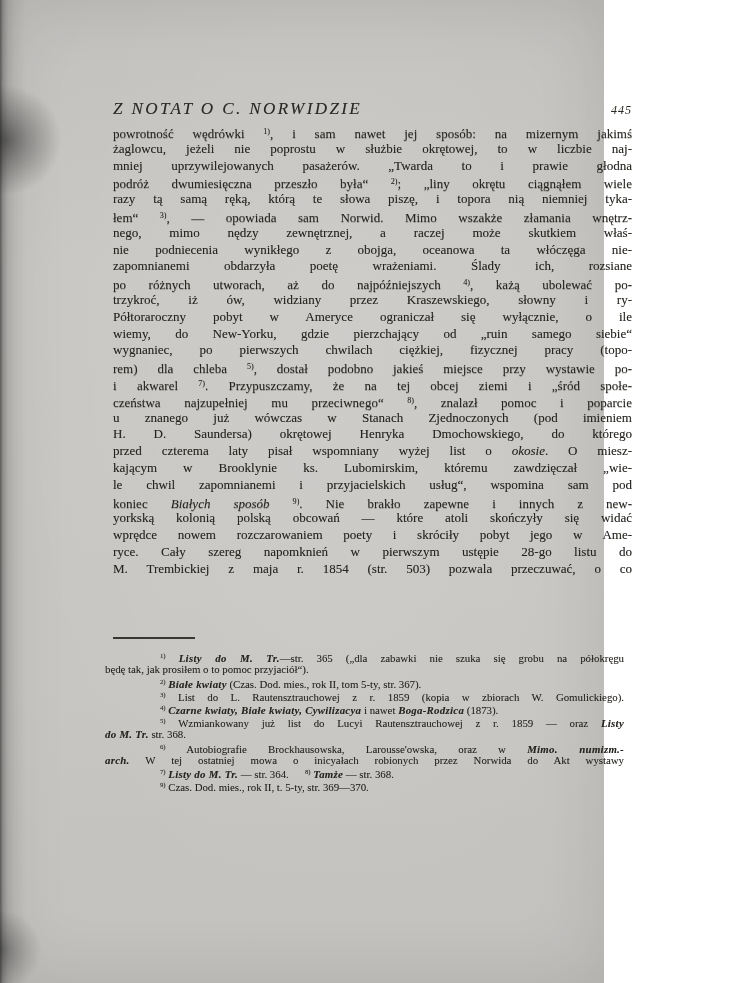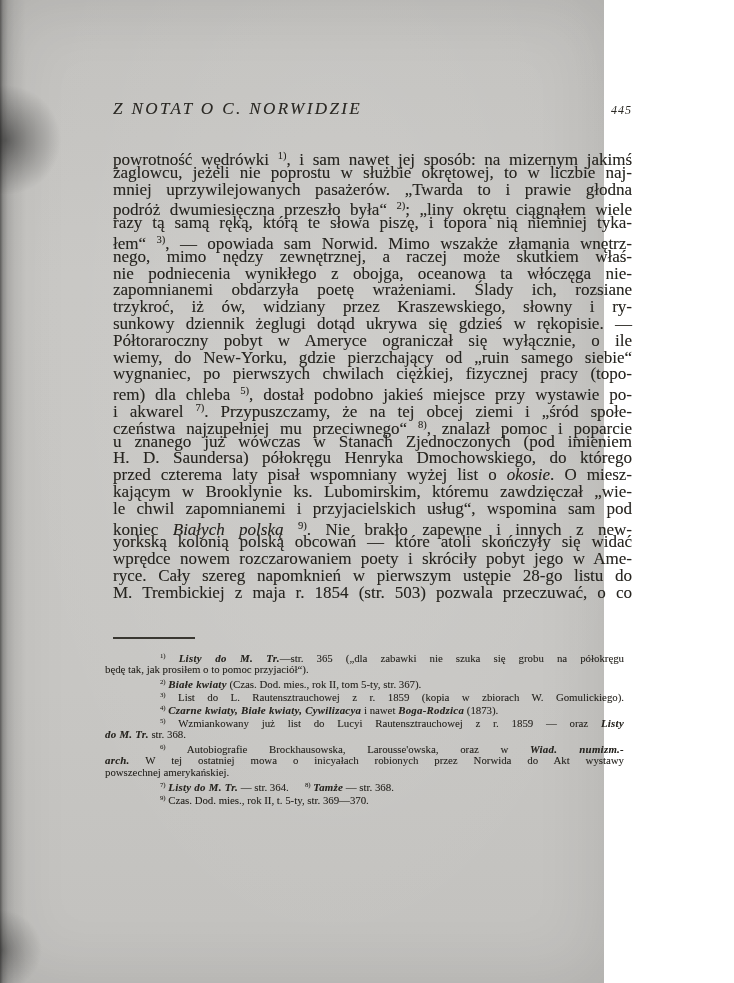--- a/index.html
+++ b/index.html
@@ -25,22 +25,22 @@
   .running-title {
     font-style:italic; font-size:17px; letter-spacing:2.4px;
     color:#2b2924; white-space:nowrap;
     text-shadow: 0.2px 0.2px 0 rgba(43,41,36,0.35);
   }
   .page-number {
     font-style:italic; font-size:12px; letter-spacing:1px; color:#2b2924;
   }
 
   .body-text {
-    position:absolute; left:113px; top:148px; width:519px;
-    font-size:17px; line-height:16.8px;
+    position:absolute; left:113px; top:124px; width:519px;
+    font-size:13px; line-height:16.8px;
     text-shadow: 0.2px 0.2px 0 rgba(38,36,31,0.30);
   }
   .body-text .line { height:16.8px; overflow:visible; text-align:left; }
   .line.just { text-align:justify; text-align-last:justify; }
 
   .footnote-separator {
     position:absolute; left:113px; top:637px; width:82px; height:0;
     border-top:2px solid #393731;
   }
 
@@ -70,50 +70,49 @@
   <div class="body-text">
       <div class="line just">powrotność wędrówki <span class="sup">1)</span>, i sam nawet jej sposób: na mizernym jakimś</div>
       <div class="line just">żaglowcu, jeżeli nie poprostu w służbie okrętowej, to w liczbie naj-</div>
       <div class="line just">mniej uprzywilejowanych pasażerów.  „Twarda to i prawie głodna</div>
       <div class="line just">podróż dwumiesięczna przeszło była“ <span class="sup">2)</span>; „liny okrętu ciągnąłem wiele</div>
       <div class="line just">razy tą samą ręką, którą te słowa piszę, i topora nią niemniej tyka-</div>
       <div class="line just">łem“ <span class="sup">3)</span>, — opowiada sam Norwid.  Mimo wszakże złamania wnętrz-</div>
       <div class="line just">nego, mimo nędzy zewnętrznej, a raczej może skutkiem właś-</div>
       <div class="line just">nie podniecenia wynikłego z obojga, oceanowa ta włóczęga nie-</div>
       <div class="line just">zapomnianemi obdarzyła poetę wrażeniami.  Ślady ich, rozsiane</div>
+      <div class="line just">po różnych utworach, aż do najpóźniejszych <span class="sup">4)</span>, każą ubolewać po-</div>
       <div class="line just">trzykroć, iż ów, widziany przez Kraszewskiego, słowny i ry-</div>
-      <div class="line just">sunkowy dziennik żeglugi dotąd ukrywa się gdzieś w rękopisie. —</div>
       <div class="line just">Półtoraroczny pobyt w Ameryce ograniczał się wyłącznie, o ile</div>
       <div class="line just">wiemy, do New-Yorku, gdzie pierzchający od „ruin samego siebie“</div>
       <div class="line just">wygnaniec, po pierwszych chwilach ciężkiej, fizycznej pracy (topo-</div>
       <div class="line just">rem) dla chleba <span class="sup">5)</span>, dostał podobno jakieś miejsce przy wystawie po-</div>
       <div class="line just">i akwarel <span class="sup">7)</span>.  Przypuszczamy, że na tej obcej ziemi i „śród społe-</div>
       <div class="line just">czeństwa najzupełniej mu przeciwnego“ <span class="sup">8)</span>, znalazł pomoc i poparcie</div>
       <div class="line just">u znanego już wówczas w Stanach Zjednoczonych (pod imieniem</div>
-      <div class="line just">H. D. Saundersa) półokręgu Henryka Dmochowskiego, do którego</div>
+      <div class="line just">H. D. Saundersa) okrętowej Henryka Dmochowskiego, do którego</div>
       <div class="line just">przed czterema laty pisał wspomniany wyżej list o <span class="i">okosie</span>.  O miesz-</div>
       <div class="line just">kającym w Brooklynie ks. Lubomirskim, któremu zawdzięczał „wie-</div>
       <div class="line just">le chwil zapomnianemi i przyjacielskich usług“, wspomina sam pod</div>
-      <div class="line just">koniec <span class="i">Białych polską</span> <span class="sup">9)</span>.  Nie brakło zapewne i innych z new-</div>
+      <div class="line just">koniec <span class="i">Białych sposób</span> <span class="sup">9)</span>.  Nie brakło zapewne i innych z new-</div>
       <div class="line just">yorkską kolonią polską obcowań — które atoli skończyły się widać</div>
       <div class="line just">wprędce nowem rozczarowaniem poety i skróciły pobyt jego w Ame-</div>
       <div class="line just">ryce.  Cały szereg napomknień w pierwszym ustępie 28-go listu do</div>
       <div class="line just">M. Trembickiej z maja r. 1854 (str. 503) pozwala  przeczuwać, o co</div>
     </div>
 
   <div class="footnote-separator"></div>
 
   <div class="footnotes">
       <div class="line just fn-indent"><span class="sup">1)</span> <span class="bi">Listy do M. Tr.</span>—str. 365 („dla zabawki nie szuka się grobu na półokręgu</div>
       <div class="line">będę tak, jak prosiłem o to pomoc przyjaciół“).</div>
       <div class="line fn-indent"><span class="sup">2)</span> <span class="bi">Białe kwiaty</span> (Czas. Dod. mies., rok II, tom 5-ty, str. 367).</div>
       <div class="line just fn-indent"><span class="sup">3)</span> List do L. Rautensztrauchowej z r. 1859 (kopia w zbiorach W. Gomulickiego).</div>
       <div class="line fn-indent"><span class="sup">4)</span> <span class="bi">Czarne kwiaty, Białe kwiaty, Cywilizacya</span> i nawet <span class="bi">Boga-Rodzica</span> (1873).</div>
       <div class="line just fn-indent"><span class="sup">5)</span> Wzmiankowany już list do Lucyi Rautensztrauchowej z r. 1859 — oraz <span class="bi">Listy</span></div>
       <div class="line"><span class="bi">do M. Tr.</span> str. 368.</div>
-      <div class="line just fn-indent"><span class="sup">6)</span> Autobiografie Brockhausowska, Larousse'owska, oraz w <span class="bi">Wiad. numizm.-</span></div>
+      <div class="line just fn-indent"><span class="sup">6)</span> Autobiografie Brockhausowska, Larousse'owska, oraz w <span class="bi">Mimo. numizm.-</span></div>
       <div class="line just"><span class="bi">arch.</span> W tej ostatniej mowa o inicyałach robionych przez Norwida do Akt wystawy</div>
-      <div class="line">powszechnej amerykańskiej.</div>
       <div class="line fn-indent"><span class="sup">7)</span> <span class="bi">Listy do M. Tr.</span> — str. 364.  <span class="sup">8)</span> <span class="bi">Tamże</span> — str. 368.</div>
       <div class="line fn-indent"><span class="sup">9)</span> Czas. Dod. mies., rok II, t. 5-ty, str. 369—370.</div>
     </div>
 
 </div>
 
 </body></html>

